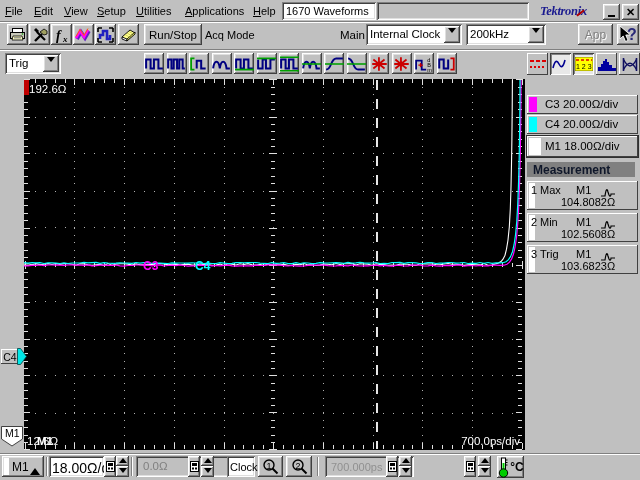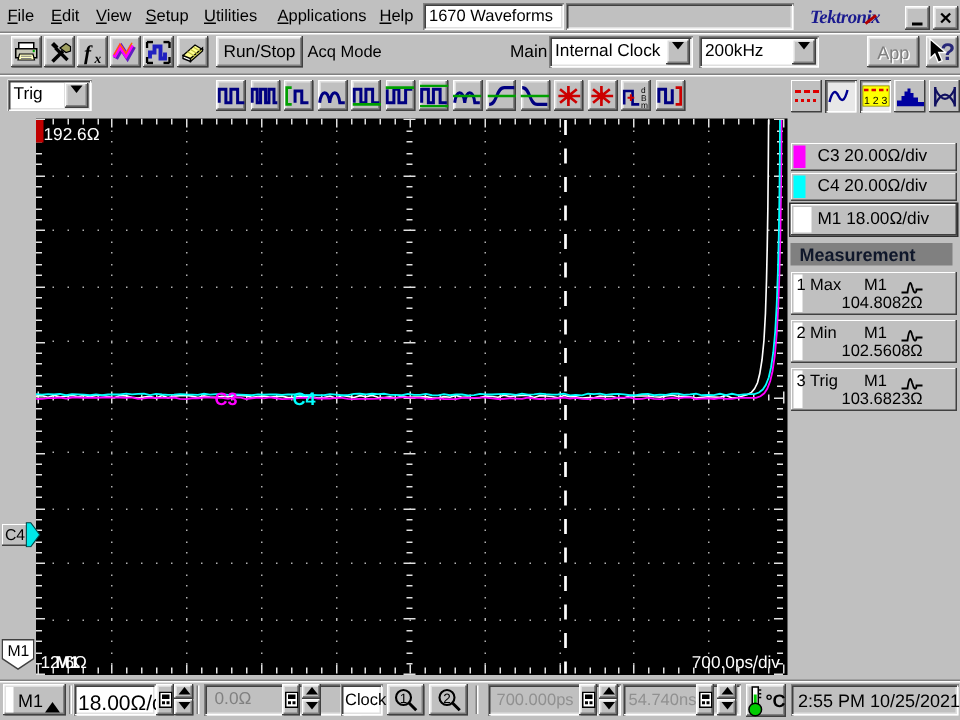--- a/index.html
+++ b/index.html
@@ -344,23 +344,20 @@
         <rect x="2" y="6.5" width="2" height="2" fill="#000"></rect>
         <rect x="5" y="6.5" width="2" height="2" fill="#000"></rect>
       </svg>
     </div>
     <div class="btn" style="left:399px;top:456px;width:13px;height:10px">
       <span class="tri-u"></span>
     </div>
     <div class="btn" style="left:399px;top:466px;width:13px;height:11px">
       <span class="tri-d"></span>
     </div>
-    <div class="sunkg" style="left:415px;top:456px;width:79px;height:21px">
-      <span class="lbl" style="left:4px;top:4.5px;color:#909090;font-size:11px">54.740ns</span>
-    </div>
     <div class="btn" style="left:464px;top:456px;width:12px;height:21px">
       <svg width="9" height="11" viewBox="0 0 9 11">
         <rect x="0.5" y="0.5" width="8" height="10" fill="#fff" stroke="#000"></rect>
         <rect x="2" y="2" width="5" height="3" fill="#000"></rect>
         <rect x="2" y="6.5" width="2" height="2" fill="#000"></rect>
         <rect x="5" y="6.5" width="2" height="2" fill="#000"></rect>
       </svg>
     </div>
     <div class="btn" style="left:478px;top:456px;width:13px;height:10px">
       <span class="tri-u"></span>
@@ -370,15 +367,12 @@
     </div>
     <div class="btn" style="left:497px;top:456px;width:27px;height:22px">
       <svg width="13" height="21" viewBox="0 0 13 21">
         <rect x="4.5" y="1" width="4" height="12" fill="#fff" stroke="#000"></rect>
         <rect x="5.5" y="6" width="2" height="8" fill="#00cc00"></rect>
         <circle cx="6.5" cy="16" r="4.2" fill="#00cc00" stroke="#000"></circle>
         <path d="M8.5 3h2M8.5 5.5h2M8.5 8h2" stroke="#000"></path>
       </svg>
       <b style="position:static;font-size:12px">°C</b>
     </div>
-    <div class="sunkg" style="left:527px;top:456px;width:112px;height:21px">
-      <span class="lbl" style="left:5px;top:4px;font-size:12px">2:55 PM 10/25/2021</span>
-    </div>
   </div>
 </body></html>

